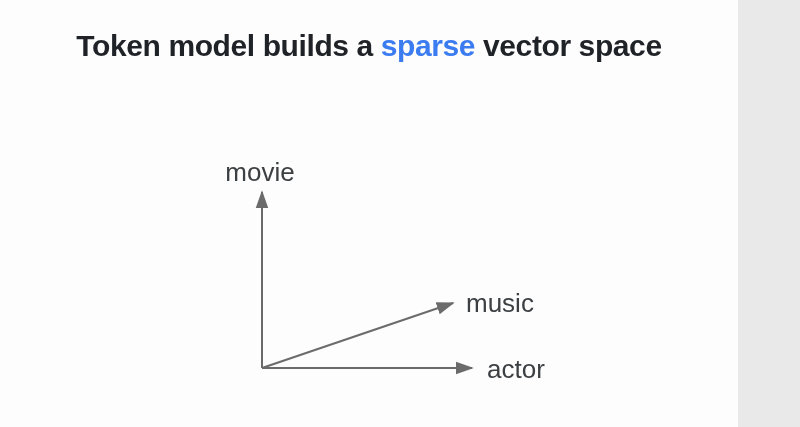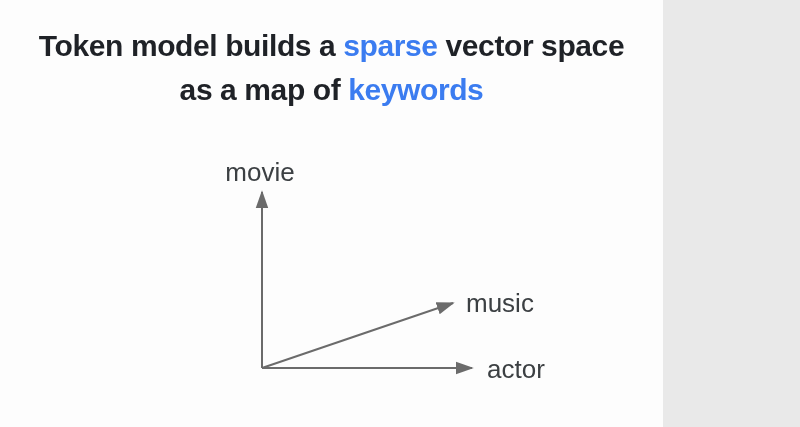--- a/index.html
+++ b/index.html
@@ -9,21 +9,21 @@
     --label-gray:#3c4043;
     --bg:#fdfdfd;
   }
   html,body{margin:0;padding:0;}
   body{
     font-family:"Liberation Sans", sans-serif;
     background:#e9e9e9;
   }
   .canvas{
     position:relative;
-    width:663px;
+    width:738px;
     height:427px;
     background:var(--bg);
     overflow:hidden;
     text-decoration:underline;
   }
   .title{
     position:absolute;
     top:24px;
     left:0;
     width:100%;
@@ -54,21 +54,20 @@
     fill:var(--label-gray);
   }
 </style>
 </head>
 <body>
 
 <div class="canvas">
 
   <div class="title">
     <div><span>Token model builds a </span><span class="hl">sparse</span><span> vector space</span></div>
-    <div><span>as a map of </span><span class="hl">keywords</span></div>
   </div>
 
   <svg class="diagram" viewBox="0 0 800 427">
     <defs>
       <marker id="arrowhead" viewBox="0 0 10 7" refX="9" refY="3.5" markerWidth="9" markerHeight="7" orient="auto-start-reverse">
         <polygon points="0 0, 10 3.5, 0 7" fill="#6b6b6b"></polygon>
       </marker>
     </defs>
 
     <g>

